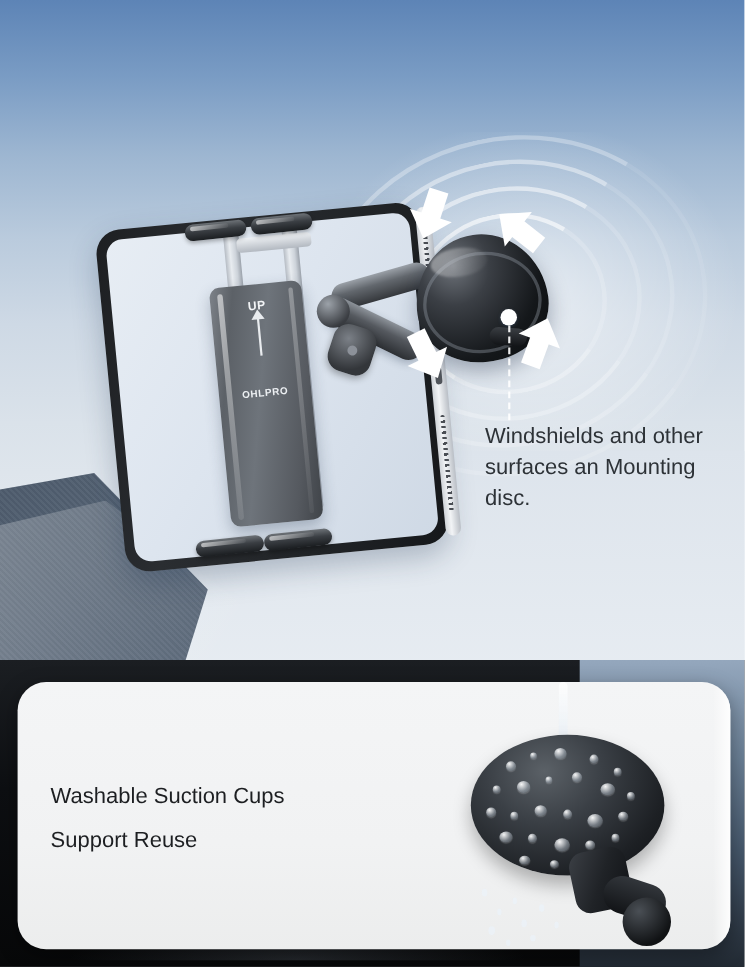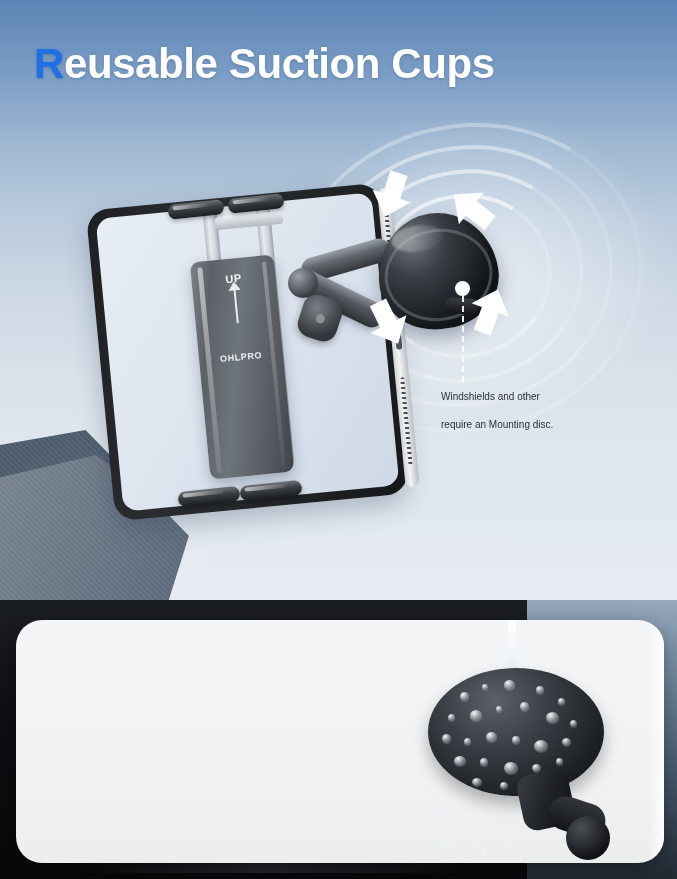--- a/index.html
+++ b/index.html
@@ -230,21 +230,21 @@
     background:#ffffff;box-shadow:0 1px 3px rgba(70,100,140,.35);
   }
   .leader{
     position:absolute;left:462px;top:296px;width:0;height:86px;
     border-left:2px dashed rgba(255,255,255,.92);
   }
 
   
   .caption{
     position:absolute;left:441px;top:383px;width:215px;
-    font-size:10px;line-height:28px;color:#2d3237;
+    font-size:20px;line-height:28px;color:#2d3237;
   }
 
   
   .bottom-photo{
     position:absolute;left:0;top:600px;width:677px;height:279px;
     background:
       linear-gradient(180deg, #1b1e22 0%, #0d0f12 42%, #070809 100%);
     overflow:hidden;
   }
   .bp-sky{
@@ -313,23 +313,20 @@
 
 <div id="page">
 
   <div class="top-scene">
 
     <div class="bloom"></div>
     <div class="dash-dark"></div>
     <div class="dash-light"></div>
     <div class="dash-edge"></div>
 
-    <div class="title">
-      <span class="lead">R</span><span>eusable Suction Cups</span>
-    </div>
 
     <div class="ripples">
       <div class="ring r1"></div>
       <div class="ring r2"></div>
       <div class="ring r3"></div>
       <div class="ring r4"></div>
     </div>
 
     <div class="tablet">
       <div class="tablet-body">
@@ -399,30 +396,34 @@
       <div class="a-shape">
           <div class="stem"></div>
           <div class="head"></div>
         </div>
     </div>
 
     <div class="dot"></div>
     <div class="leader"></div>
     <div class="caption">
       <div>Windshields and other</div>
-      <div>require an Mounting disc.</div>
+      <div>surfaces an Mounting disc.</div>
     </div>
   </div>
 
   <div class="bottom-photo">
     <div class="bp-sky"></div>
     <div class="bp-gauge"></div>
   </div>
 
   <div class="card">
+    <div class="card-text">
+      <div>Washable Suction Cups</div>
+      <div>Support Reuse</div>
+    </div>
 
     <div class="disc-wrap">
       <div class="stream"></div>
       <div class="disc-edge"></div>
       <div class="disc"></div>
 
       <div class="drop" style="left:52px;top:52px;width:9px;height:9px;"></div>
       <div class="drop" style="left:74px;top:44px;width:6px;height:6px;"></div>
       <div class="drop" style="left:96px;top:40px;width:11px;height:10px;"></div>
       <div class="drop" style="left:128px;top:46px;width:8px;height:8px;"></div>

